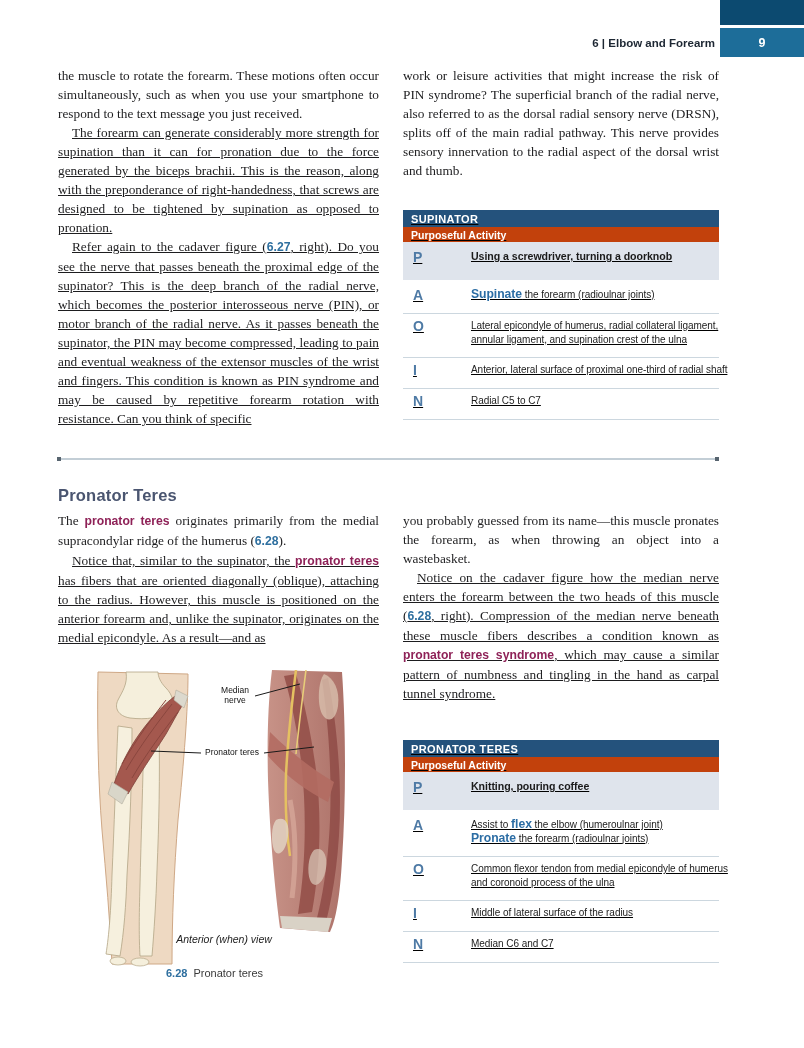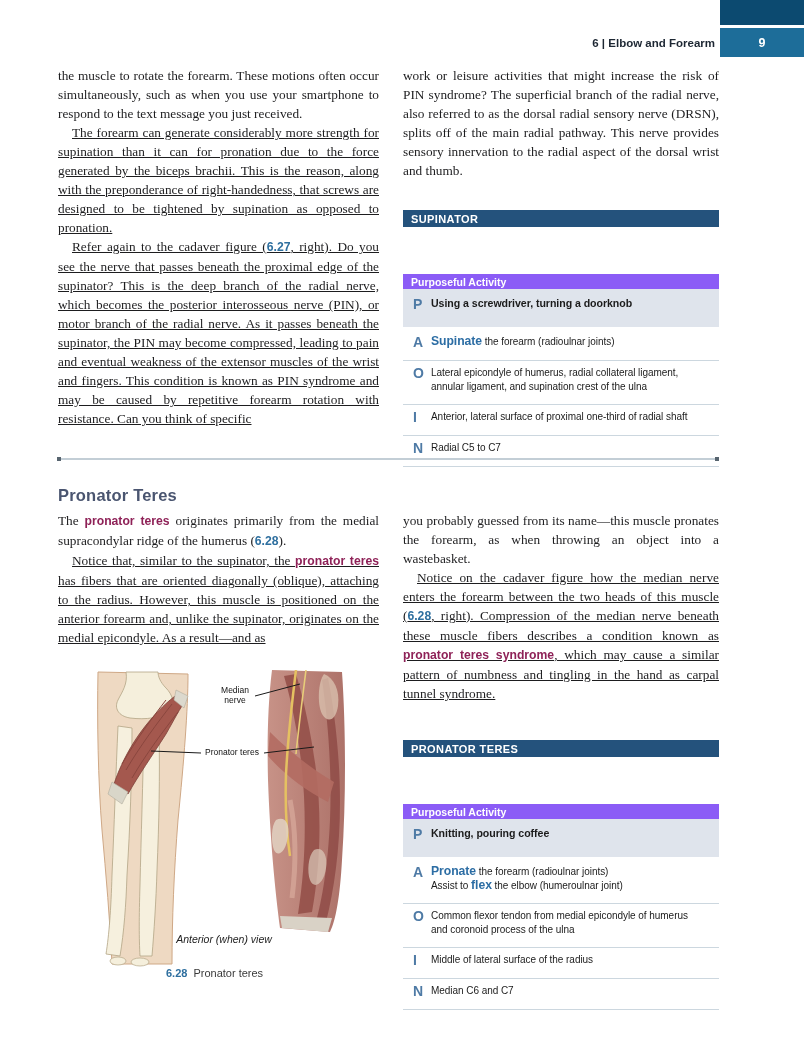--- a/index.html
+++ b/index.html
@@ -27,30 +27,30 @@
   .maroon{color:#8e2157;font-weight:bold;font-family:"Liberation Sans",sans-serif;font-size:12.2px;}
 
   
   .rule{position:absolute;top:458px;left:58px;width:660px;border-top:2px solid #c3ced6;}
   .rule::before,.rule::after{content:"";position:absolute;top:-3px;width:4px;height:4px;background:#57646f;}
   .rule::before{left:-1px;} .rule::after{right:-1px;}
   .sec-head{position:absolute;left:58px;top:486px;margin:0;font-size:16.5px;font-weight:bold;
             color:#4a5570;letter-spacing:.2px;font-family:"Liberation Sans",sans-serif;}
 
   
-  .ptable{position:absolute;width:316px;font-family:"Liberation Sans",sans-serif;}
+  .ptable{position:absolute;width:316px;font-family:"Liberation Sans",sans-serif;text-decoration:underline;}
   #table-supinator{left:403px;top:210px;}
   #table-pronator{left:403px;top:740px;}
   .t-title{background:#24527c;color:#fff;font-size:11px;font-weight:bold;letter-spacing:.4px;
            padding:3px 8px 2px;}
-  .t-sub{background:#8b5cf6;color:#fff;font-size:10.5px;font-weight:bold;padding:2px 8px 1px;margin-top:47px;}
+  .t-sub{background:#c2410c;color:#fff;font-size:10.5px;font-weight:bold;padding:2px 8px 1px;}
   .t-row{display:flex;border-bottom:1px solid #ccd7df;padding:5px 0 11px;}
   .t-row.shaded{background:#dfe4ec;border-bottom:none;padding:8px 0 16px;margin-bottom:3px;}
   .t-letter{width:18px;margin-left:10px;font-size:14px;font-weight:bold;color:#4e7aa5;line-height:14px;flex:none;}
-  .t-text{flex:1;font-size:10px;line-height:13.5px;color:#1b1b1b;letter-spacing:-0.05px;}
+  .t-text{flex:1;font-size:10px;line-height:13.5px;color:#1b1b1b;letter-spacing:-0.05px;margin-left:40px;}
   .t-line{white-space:nowrap;}
   .t-row.shaded .t-text{font-weight:bold;font-size:10.6px;}
 
   
   #figure{position:absolute;left:88px;top:670px;width:262px;height:300px;}
   .fig-label{position:absolute;font-size:8.5px;line-height:10px;color:#111;text-align:center;}
   #lbl-median{left:126px;top:15px;width:42px;}
   #lbl-pronator{left:111px;top:77px;width:66px;white-space:nowrap;}
   .view-label{position:absolute;left:58px;top:933px;width:332px;text-align:center;
               font-style:italic;font-size:10.5px;color:#222;}
@@ -131,22 +131,22 @@
       <div class="t-sub">Purposeful Activity</div>
       <div class="t-row shaded">
         <span class="t-letter">P</span>
         <div class="t-text">
           <div class="t-line"><span>Knitting, pouring coffee</span></div>
         </div>
       </div>
       <div class="t-row">
         <span class="t-letter">A</span>
         <div class="t-text">
+          <div class="t-line"><span>Assist to </span><span class="kw">flex</span><span> the elbow (humeroulnar joint)</span></div>
           <div class="t-line"><span class="kw">Pronate</span><span> the forearm (radioulnar joints)</span></div>
-          <div class="t-line"><span>Assist to </span><span class="kw">flex</span><span> the elbow (humeroulnar joint)</span></div>
         </div>
       </div>
       <div class="t-row">
         <span class="t-letter">O</span>
         <div class="t-text">
           <div class="t-line"><span>Common flexor tendon from medial epicondyle of humerus</span></div>
           <div class="t-line"><span>and coronoid process of the ulna</span></div>
         </div>
       </div>
       <div class="t-row">

